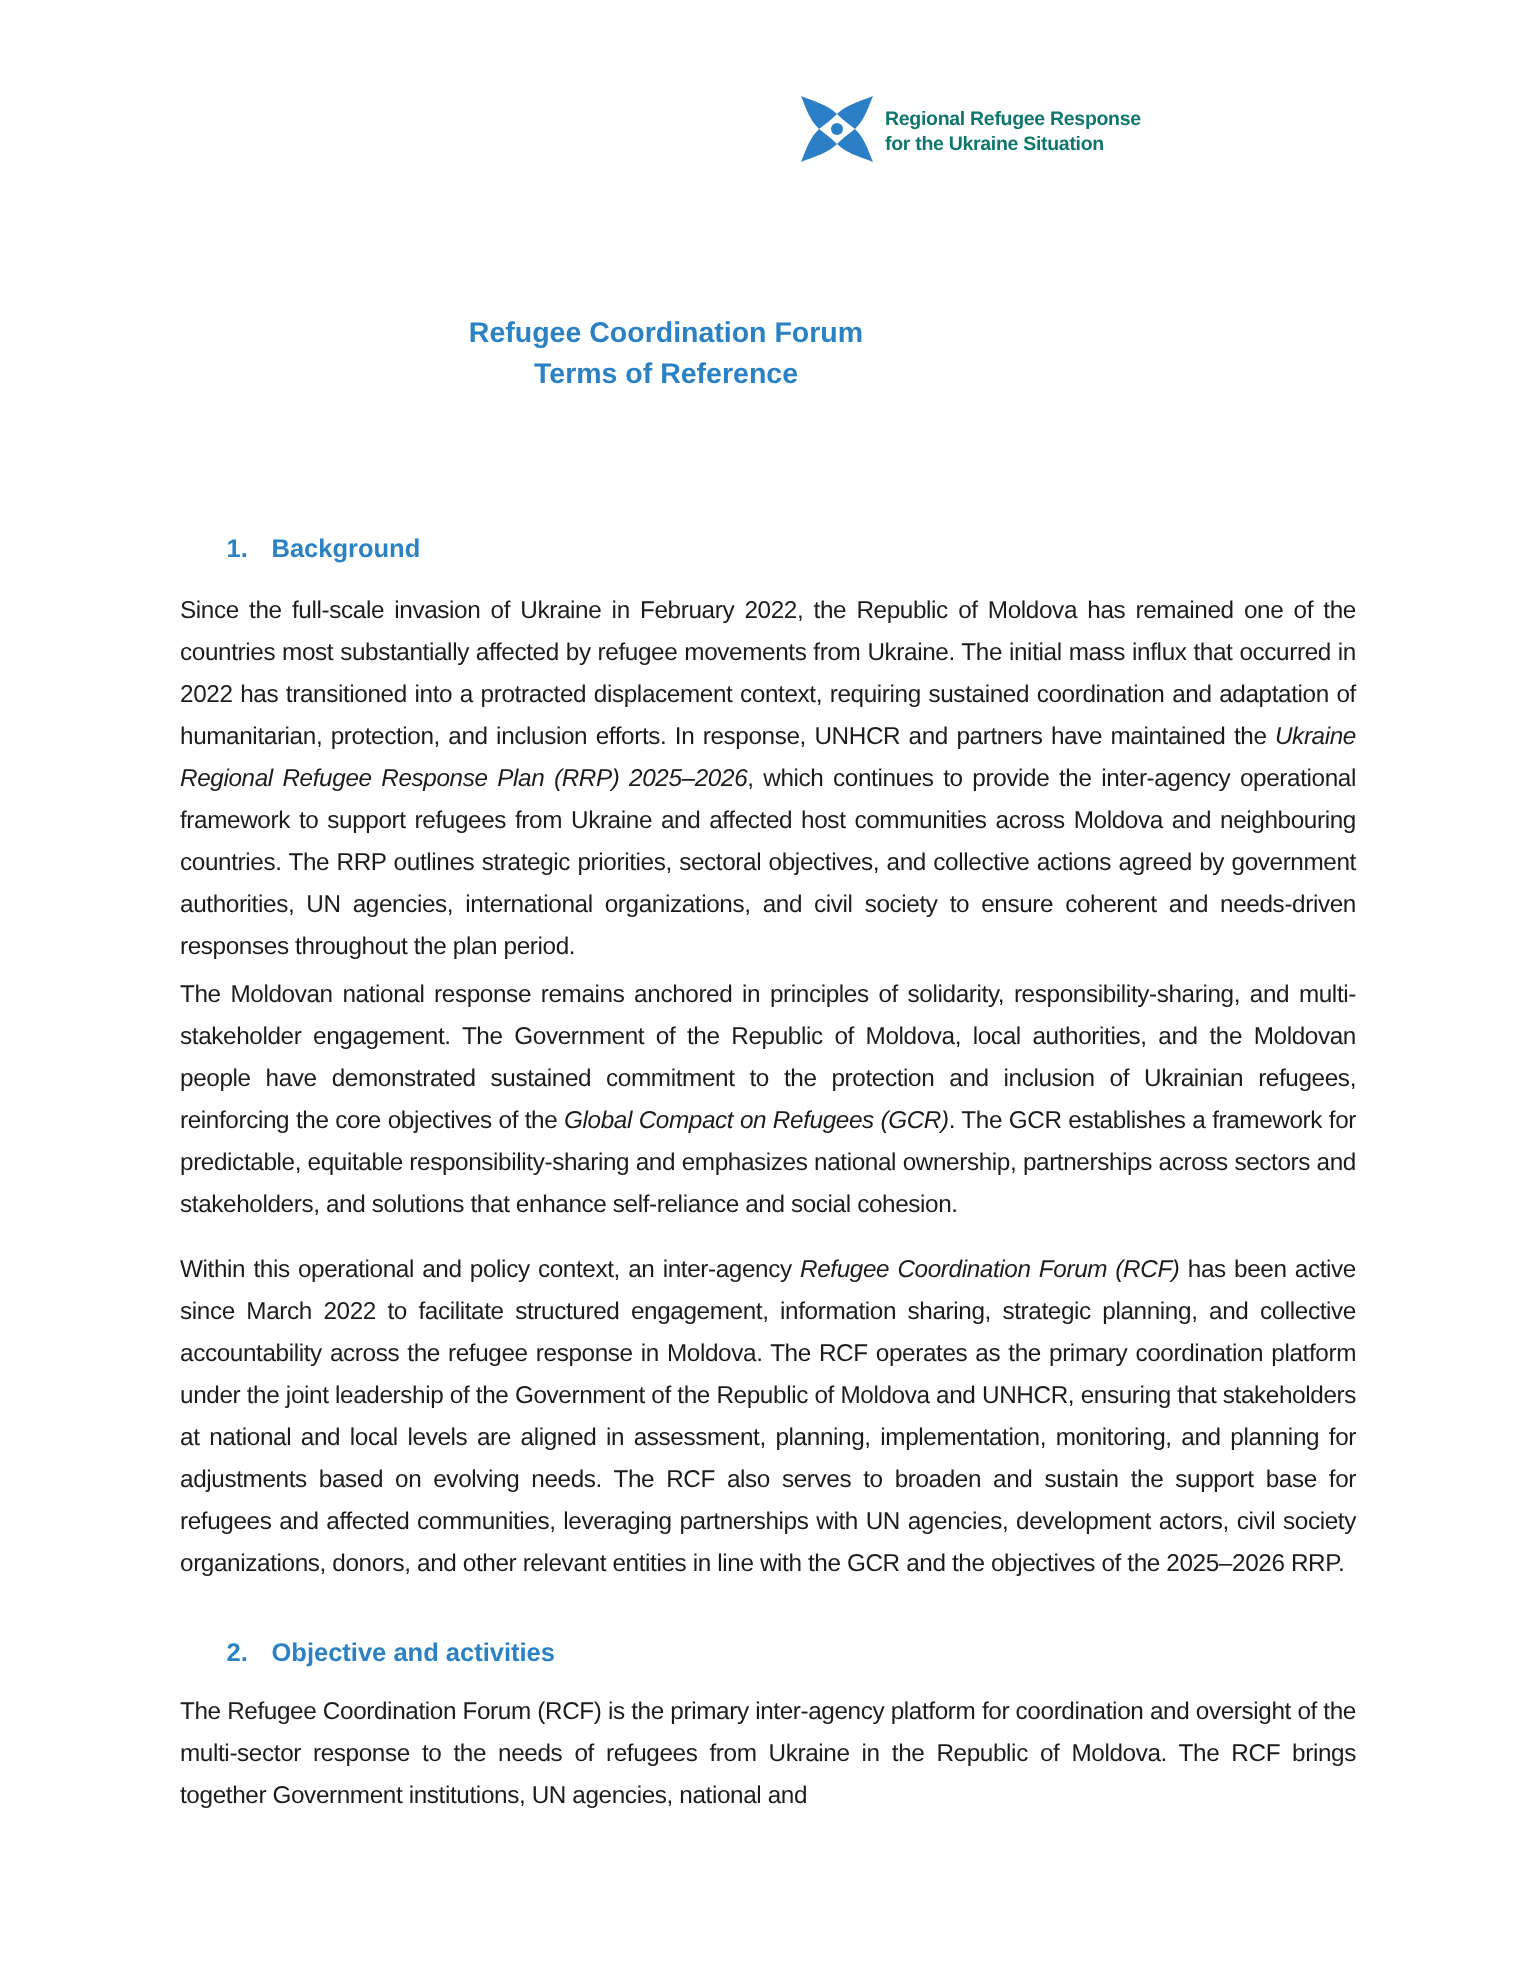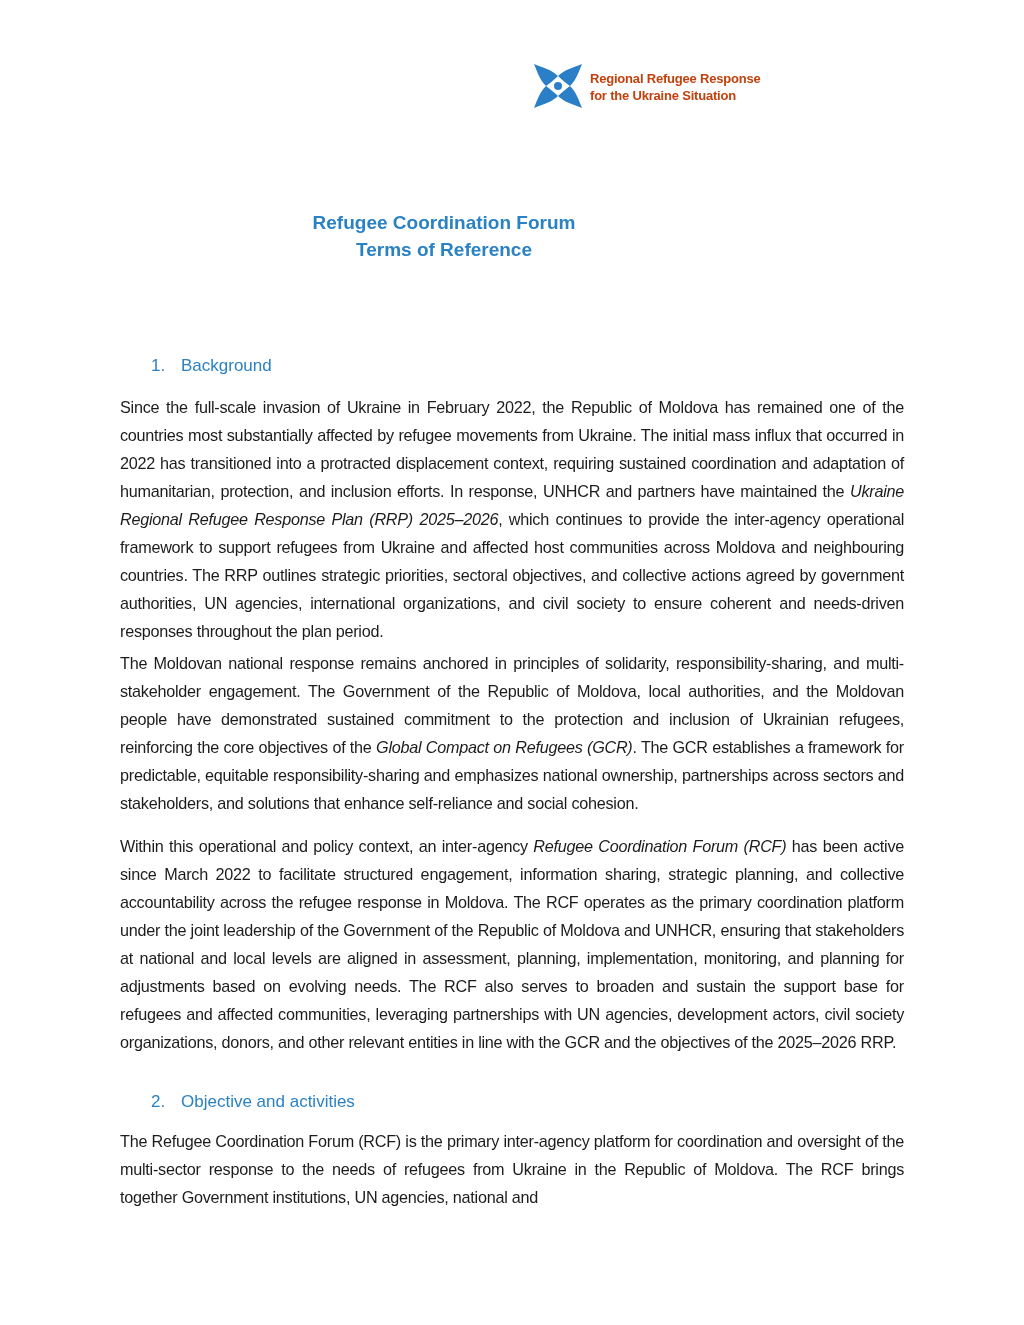--- a/index.html
+++ b/index.html
@@ -6,26 +6,26 @@
     body { width: 1024px; height: 1325px; position: relative; overflow: hidden; font-family: "Liberation Sans", sans-serif; color: #1a1a1a; }
 
     .header-logos { position: absolute; top: 58px; left: 290px; width: 490px; height: 62px; }
     .gov-logo { position: absolute; left: 0; top: 0; width: 215px; height: 62px; }
     .gov-seal { position: absolute; left: 2px; top: 2px; width: 54px; height: 56px; }
     .gov-name { position: absolute; left: 58px; top: 8px; font-family: "Liberation Serif", serif; font-size: 27px; letter-spacing: 1px; color: #2c3e78; line-height: 1; }
     .gov-sub { position: absolute; left: 80px; top: 37px; font-family: "Liberation Serif", serif; font-size: 7.5px; letter-spacing: 1.3px; color: #4a5a90; }
 
     .rrr-logo { position: absolute; left: 240px; top: 0; width: 250px; height: 62px; }
     .rrr-mark { position: absolute; left: 0; top: 0; width: 56px; height: 56px; }
-    .rrr-text { position: absolute; left: 60px; top: 12px; font-size: 13px; font-weight: bold; color: #c2410c; line-height: 17px; letter-spacing: -0.2px; }
+    .rrr-text { position: absolute; left: 60px; top: 12px; font-size: 13px; font-weight: bold; color: #0f766e; line-height: 17px; letter-spacing: -0.2px; }
 
     .title-block { position: absolute; top: 210px; left: 0; width: 888px; text-align: center; color: #2a82c4; font-weight: bold; font-size: 19px; line-height: 26.7px; }
     .title-block div { margin: 0; }
 
-    .section-heading { position: absolute; left: 151px; color: #2a82c4; font-weight: normal; font-size: 17px; }
+    .section-heading { position: absolute; left: 151px; color: #2a82c4; font-weight: bold; font-size: 17px; }
     .section-heading .num { display: inline-block; width: 30px; }
 
     .para { position: absolute; left: 120px; width: 784px; font-size: 16.2px; line-height: 28px; text-align: justify; color: #1c1c1c; letter-spacing: -0.25px; }
     .para i { font-style: italic; }
   </style>
 </head>
 <body>
 
 <div class="header-logos">
 

